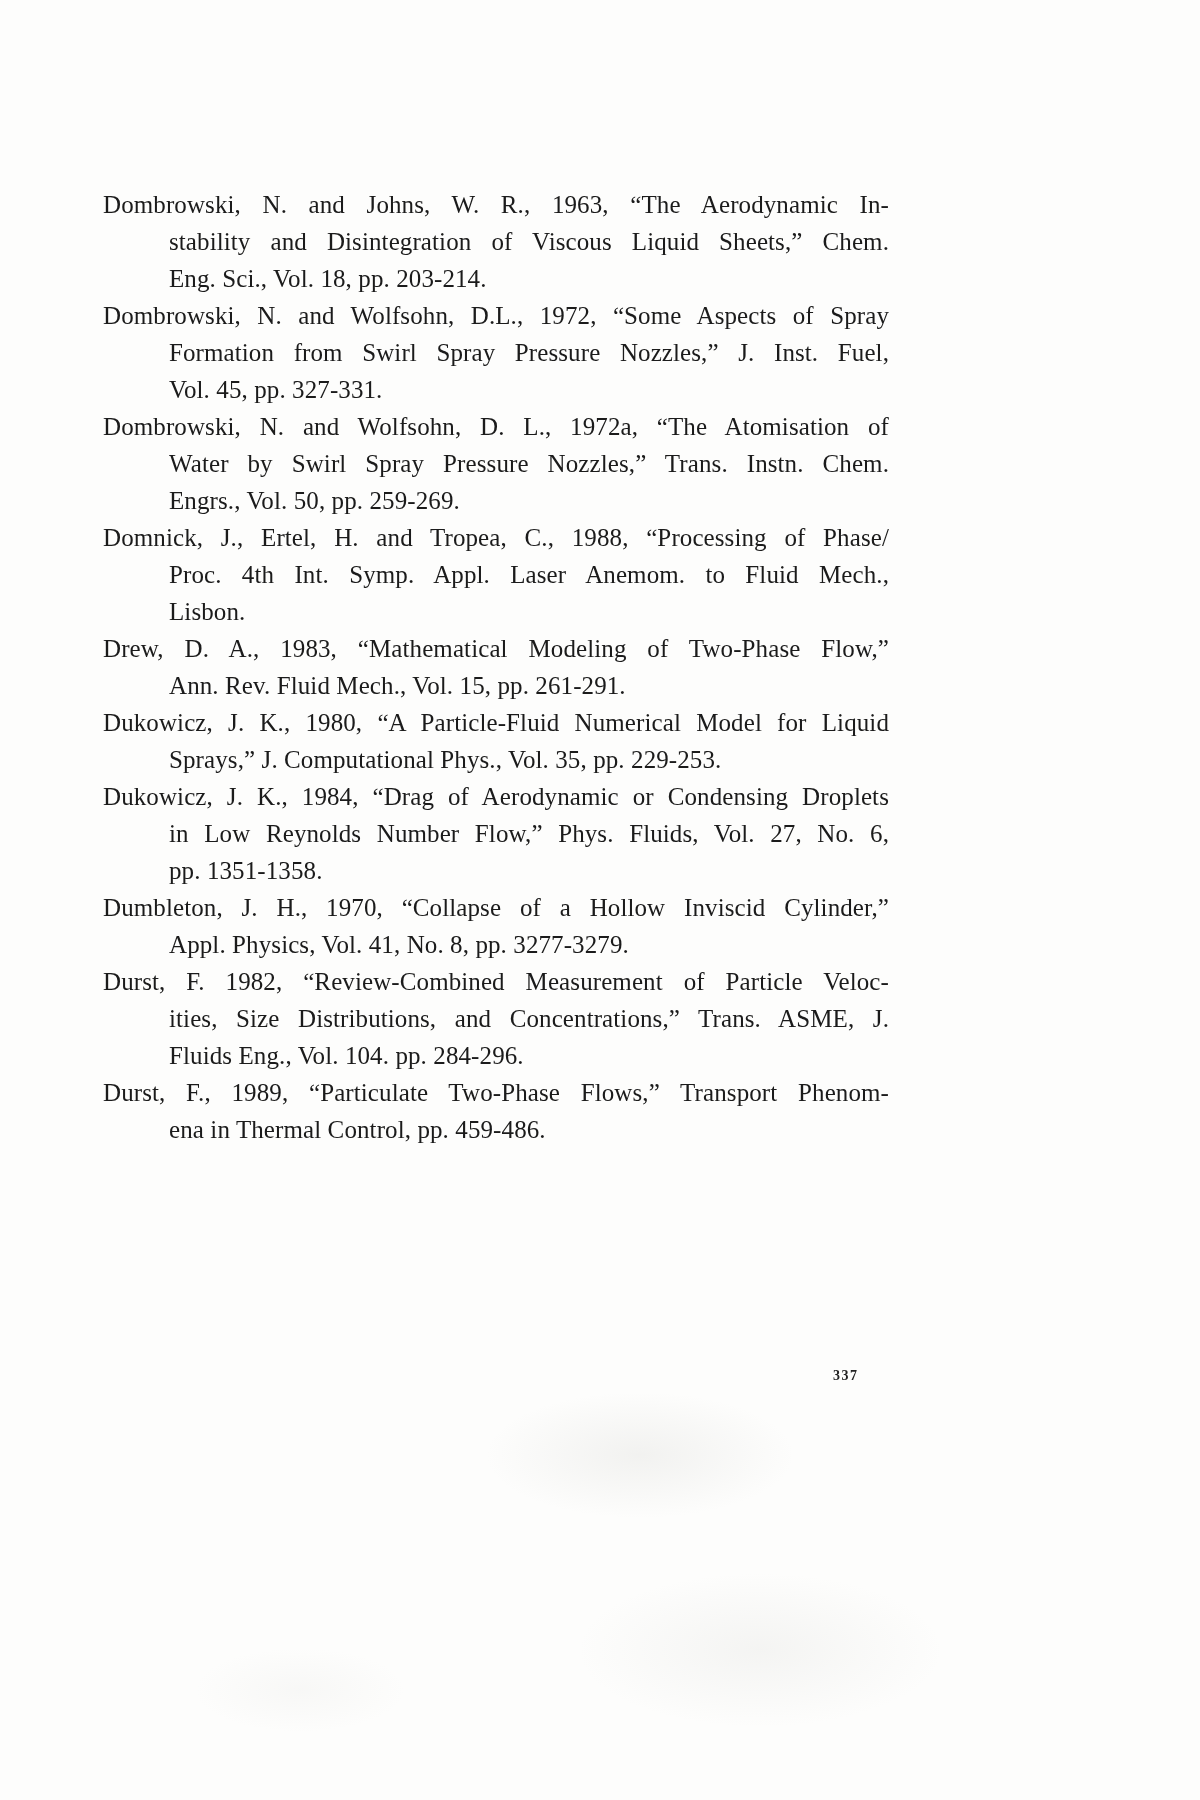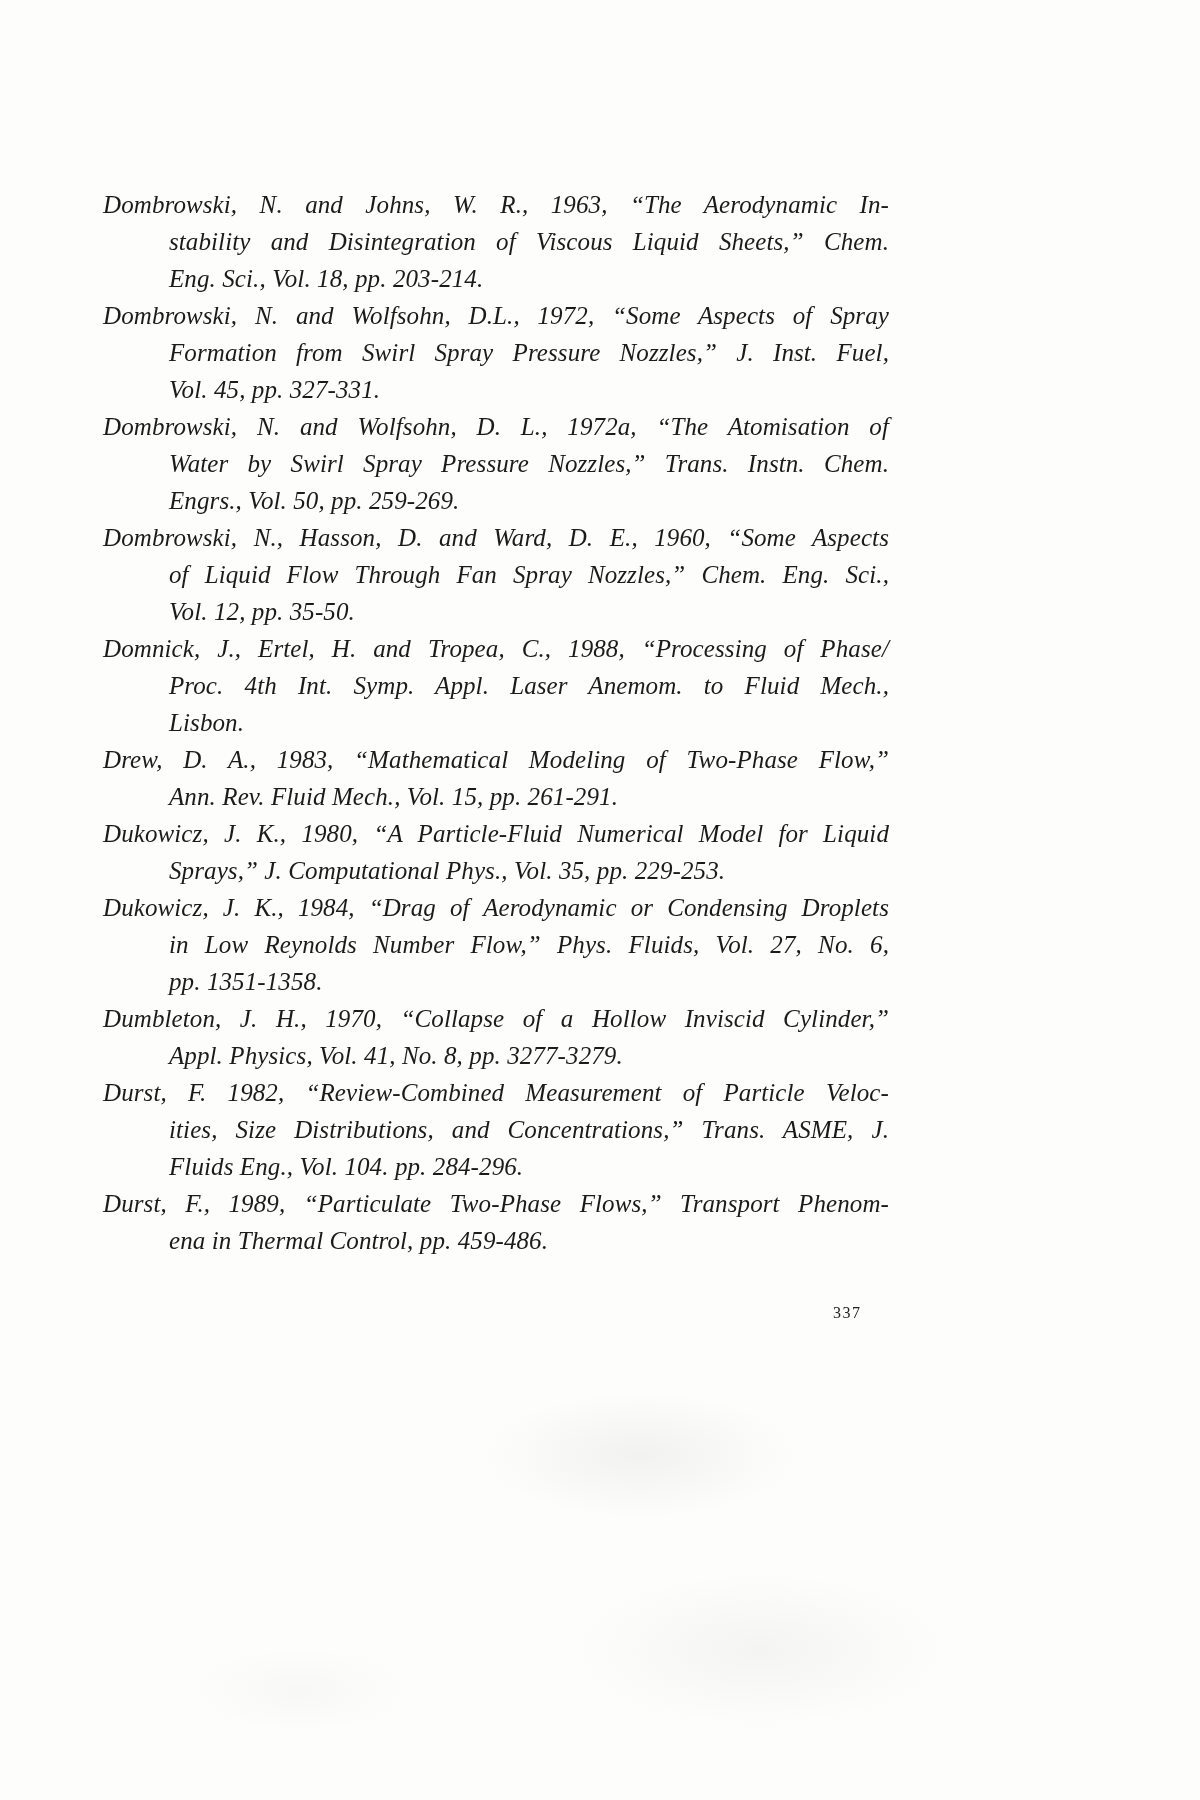--- a/index.html
+++ b/index.html
@@ -21,41 +21,40 @@
     color: #1b1b1b;
   }
   .content {
     position: absolute;
     left: 103px;
     top: 186px;
     width: 786px;
   }
   .ref-entry {
     margin: 0;
-    font-style: italic;
   }
   .ref-line {
     font-size: 25px;
     line-height: 37px;
     letter-spacing: 0.1px;
     white-space: normal;
   }
   .ref-line.cont {
     margin-left: 66px;
   }
   .ref-line.just {
     text-align: justify;
     text-align-last: justify;
   }
   .page-number {
     position: absolute;
     left: 833px;
-    top: 1304px;
-    font-size: 16px;
-    font-weight: normal;
+    top: 1368px;
+    font-size: 14px;
+    font-weight: bold;
     letter-spacing: 1.5px;
     color: #222222;
   }
 </style>
 </head>
 <body>
 
 <div class="page">
   <div class="content">
       <div class="ref-entry">
@@ -65,25 +64,20 @@
       </div>
       <div class="ref-entry">
         <div class="ref-line first just">Dombrowski, N. and Wolfsohn, D.L., 1972, “Some Aspects of Spray</div>
         <div class="ref-line cont just">Formation from Swirl Spray Pressure Nozzles,” J. Inst. Fuel,</div>
         <div class="ref-line cont">Vol. 45, pp. 327-331.</div>
       </div>
       <div class="ref-entry">
         <div class="ref-line first just">Dombrowski, N. and Wolfsohn, D. L., 1972a, “The Atomisation of</div>
         <div class="ref-line cont just">Water by Swirl Spray Pressure Nozzles,” Trans. Instn. Chem.</div>
         <div class="ref-line cont">Engrs., Vol. 50, pp. 259-269.</div>
-      </div>
-      <div class="ref-entry">
-        <div class="ref-line first just">Dombrowski, N., Hasson, D. and Ward, D. E., 1960, “Some Aspects</div>
-        <div class="ref-line cont just">of Liquid Flow Through Fan Spray Nozzles,” Chem. Eng. Sci.,</div>
-        <div class="ref-line cont">Vol. 12, pp. 35-50.</div>
       </div>
       <div class="ref-entry">
         <div class="ref-line first just">Domnick, J., Ertel, H. and Tropea, C., 1988, “Processing of Phase/</div>
         <div class="ref-line cont just">Proc. 4th Int. Symp. Appl. Laser Anemom. to Fluid Mech.,</div>
         <div class="ref-line cont">Lisbon.</div>
       </div>
       <div class="ref-entry">
         <div class="ref-line first just">Drew, D. A., 1983, “Mathematical Modeling of Two-Phase Flow,”</div>
         <div class="ref-line cont">Ann. Rev. Fluid Mech., Vol. 15, pp. 261-291.</div>
       </div>

